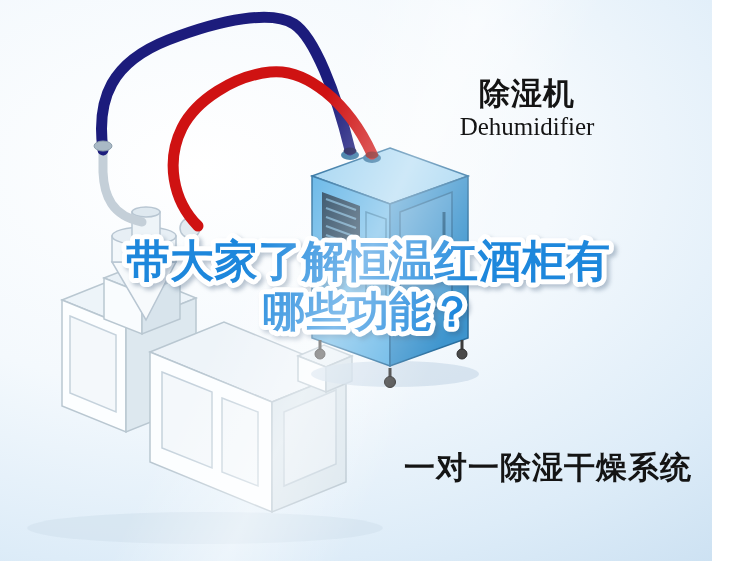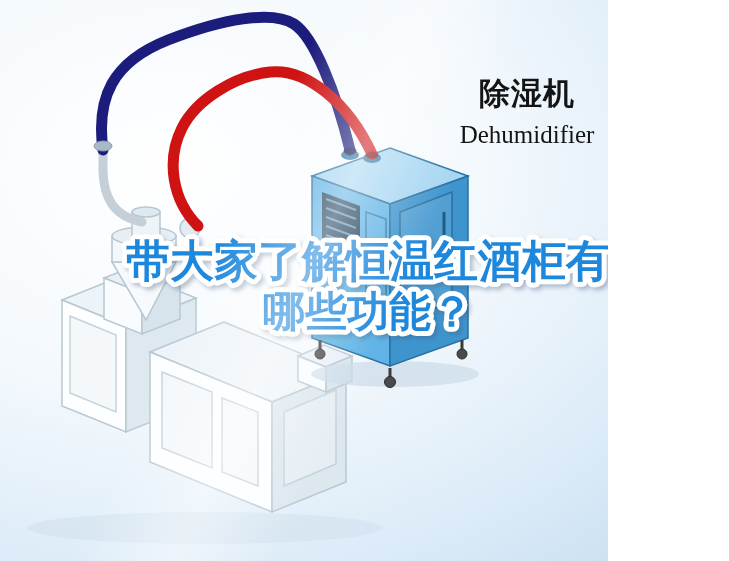--- a/index.html
+++ b/index.html
@@ -1,18 +1,18 @@
 <!DOCTYPE html>
 <html style="--title-blue: #1d87dc; --pipe-red: #cf1212; --pipe-navy: #1c1c7c; --dehumidifier-front: #5fb3e6; --dehumidifier-side: #3e95ce; --dehumidifier-top: #a6d6f2; --machine-body: #fcfeff;"><head>
 <meta charset="utf-8">
 <style>
   html,body{margin:0;padding:0;}
   body{font-family:"DejaVu Sans",sans-serif;}
   .stage{
-    position:relative;width:608px;height:561px;overflow:hidden;
+    position:relative;width:712px;height:561px;overflow:hidden;
     background:radial-gradient(120% 95% at 28% 30%, #ffffff 0%, #f4f9fd 42%, #ddecf8 75%, #c9dff1 100%);
   }
   .stage::after{
     content:"";position:absolute;inset:0;pointer-events:none;
     background:linear-gradient(115deg, rgba(255,255,255,0) 38%, rgba(255,255,255,.45) 50%, rgba(255,255,255,0) 62%);
   }
   .scene-svg{position:absolute;left:0;top:0;}
   .title-svg{
     position:absolute;left:0;top:0;
     filter:drop-shadow(3px 3px 2px rgba(60,90,120,.35));
@@ -20,21 +20,21 @@
   .title-svg text{
     font-family:"DejaVu Sans",sans-serif;
     font-weight:bold;
     fill:var(--title-blue,#1d87dc);
     stroke:#ffffff;stroke-width:10px;
     paint-order:stroke;stroke-linejoin:round;
     text-anchor:middle;
   }
   .label{position:absolute;text-align:center;color:#141414;z-index:5;}
   .label .zh{font-weight:bold;font-size:31px;letter-spacing:1px;line-height:1.15;}
-  .label .en{font-family:"Liberation Serif","DejaVu Serif",serif;font-size:25px;line-height:1.2;margin-top:8px;}
+  .label .en{font-family:"Liberation Serif","DejaVu Serif",serif;font-size:25px;line-height:1.2;margin-top:0;}
   .dehum-label{left:438px;top:76px;width:178px;}
   .hopper-label{left:38px;top:164px;width:124px;}
   .system-label{left:396px;top:450px;width:304px;}
   .system-label .zh{font-size:31px;}
   .system-label .en{font-size:24px;}
 </style>
 </head>
 <body>
 
 <div class="stage">
@@ -125,15 +125,16 @@
 
   <div class="label dehum-label">
     <div class="zh">除湿机</div>
     <div class="en">Dehumidifier</div>
   </div>
 
   <div class="label hopper-label">
   </div>
 
   <div class="label system-label">
+    <div class="zh">一对一除湿干燥系统</div>
   </div>
 
 </div>
 
 </body></html>

